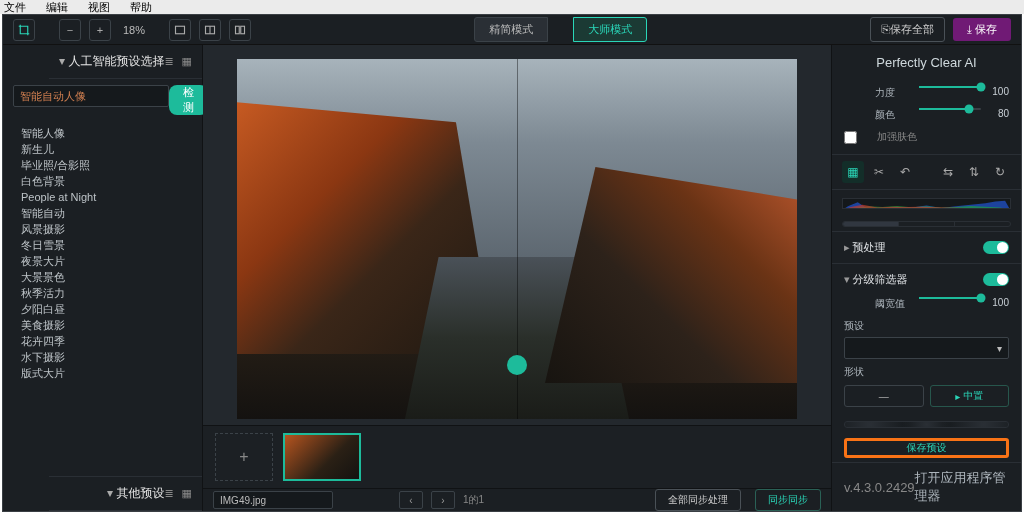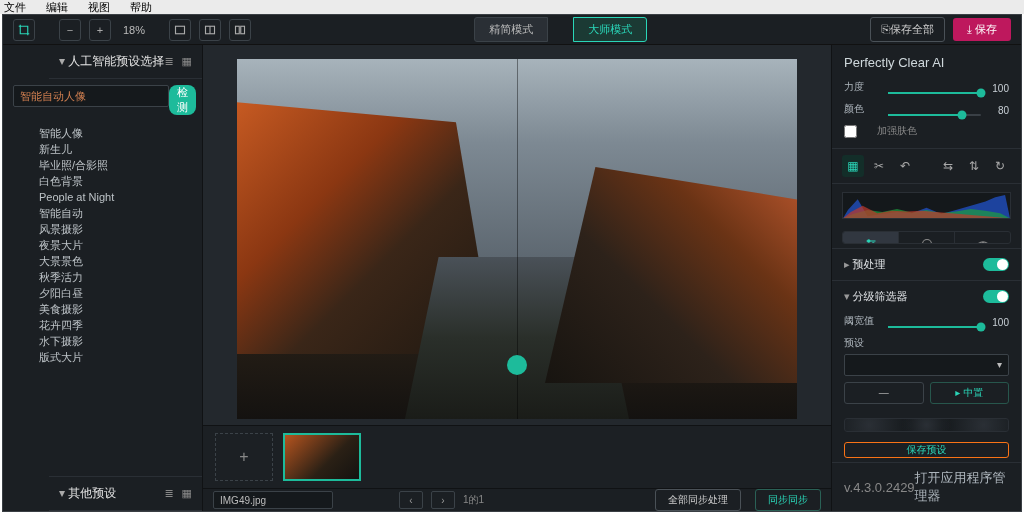--- a/index.html
+++ b/index.html
@@ -12,31 +12,31 @@
 .tb-btn.gray { color:#aaa; }
 .tb-sep { width:8px; }
 .zoom-label { color:#bbb; font-size:11px; margin-left:4px; }
 .mode-switch { margin-left:auto; margin-right:auto; display:flex; }
 .mode-btn { padding:4px 14px; border:1px solid #3b4248; background:#2a2f35; color:#bbb; font-size:11px; cursor:pointer; }
 .mode-btn.active { background:#1b3a34; color:#2ad6b8; border-color:#2ad6b8; }
 .mode-btn:first-child { border-radius:3px 0 0 3px; }
 .mode-btn:last-child { border-radius:0 3px 3px 0;margin-left:25px; }
 .top-right { display:flex; gap:8px; align-items:center; }
 .outline-btn { padding:4px 10px; border:1px solid #4a5157; border-radius:3px; background:transparent; color:#ccc; font-size:11px; cursor:pointer; }
-.primary-btn { padding:4px 14px; background:#be185d; border:none; border-radius:3px; color:#fff; font-size:11px; cursor:pointer; }
+.primary-btn { padding:4px 14px; background:#701a75; border:none; border-radius:3px; color:#fff; font-size:11px; cursor:pointer; }
 .main-split { flex:1; display:flex; overflow:hidden; }
 .left-panel { width:200px; border-right:1px solid #101214; background:#1b1f23; display:flex; flex-direction:column; }
-.panel-header { display:flex; align-items:center; justify-content:space-between; padding:8px 10px; border-bottom:1px solid #2a2f35;margin-left:46px; }
+.panel-header { display:flex; align-items:center; justify-content:flex-end; padding:8px 10px; border-bottom:1px solid #2a2f35;margin-left:46px; }
 .panel-header .ttl { color:#e4e4e4; font-size:12px; }
 .panel-header .ttl::before { content:"▾ "; color:#aaa; }
 .hdr-icons { display:flex; gap:8px; color:#888; }
 .preset-row { display:flex; padding:6px 10px; }
 .preset-select { flex:1; height:22px; background:#15191c; border:1px solid #3b4248; color:#d07f50; font-size:11px; padding:0 6px; border-radius:2px; }
-.detect-btn { background:#1dbb9b; color:#fff; border:none; border-radius:8px; padding:0 8px; font-size:11px; cursor:pointer; }
-.preset-list { flex:1; overflow:auto; padding:4px 0 4px 36px; }
+.detect-btn { background:#1dbb9b; color:#fff; border:none; border-radius:8px; padding:0 14px; font-size:11px; cursor:pointer; }
+.preset-list { flex:1; overflow:auto; padding:4px 0 4px 18px; }
 .preset-list div { color:#bdc3c7; font-size:11px; line-height:16px; cursor:pointer; white-space:nowrap; }
 .other-preset { border-top:1px solid #2a2f35; }
 .viewer { flex:1; display:flex; flex-direction:column; background:#23282d; }
 .view-canvas { flex:1; position:relative; display:flex; align-items:center; justify-content:center; padding:14px 10px 6px; }
 .photo { width:560px; height:360px; position:relative; background:linear-gradient(180deg,#8b97a0 0%,#5f6a73 30%,#2b2218 70%,#141210 100%); overflow:hidden; }
 .sky { position:absolute; top:0; left:0; right:0; height:58%; background:linear-gradient(180deg,#a7b3bb 0%,#7d8993 40%,#5b656e 100%); }
 .cliff-l { position:absolute; top:12%; left:0; width:46%; height:70%; background:linear-gradient(135deg,#c65a22 0%,#8b3712 35%,#3a2618 60%,#1f1811 100%); clip-path:polygon(0 0,85% 8%,100% 100%,0 100%); }
 .cliff-r { position:absolute; top:30%; right:0; width:45%; height:60%; background:linear-gradient(225deg,#b9562d 0%,#6a3315 30%,#2d221a 60%,#171410 100%); clip-path:polygon(20% 0,100% 15%,100% 100%,0 100%); }
 .valley { position:absolute; bottom:0; left:30%; width:40%; height:45%; background:linear-gradient(180deg,#4a5158 0%,#2a2f2a 50%,#1a1c18 100%); clip-path:polygon(15% 0,85% 0,100% 100%,0 100%); }
 .divider-line { position:absolute; top:0; left:50%; width:1px; height:100%; background:rgba(0,0,0,.4); }
@@ -44,22 +44,22 @@
 .filmstrip { height:72px; border-top:1px solid #101214; background:#1c2024; display:flex; align-items:center; padding:0 12px; gap:10px; }
 .add-thumb { width:58px; height:48px; border:1px dashed #3b4248; display:flex; align-items:center; justify-content:center; color:#888; font-size:16px; cursor:pointer; }
 .thumb { width:78px; height:48px; border:2px solid #1dbb9b; background:linear-gradient(135deg,#b5541f 0%,#2a2015 60%,#141210 100%); cursor:pointer; }
 .bottom-bar { height:26px; border-top:1px solid #101214; background:#1b1f23; display:flex; align-items:center; padding:0 10px; gap:8px; }
 .filename-box { width:120px; height:18px; background:#15191c; border:1px solid #3b4248; border-radius:2px; font-size:10px; color:#bbb; padding:0 6px; display:flex; align-items:center; }
 .nav-btn { width:24px; height:18px; border:1px solid #3b4248; border-radius:2px; display:flex; align-items:center; justify-content:center; color:#999; cursor:pointer; font-size:10px; }
 .sync-btn { margin-left:auto; padding:3px 12px; border:1px solid #4a5157; border-radius:3px; background:transparent; color:#ccc; font-size:10px; cursor:pointer; }
 .sync-btn.teal { color:#2ad6b8; border-color:#2a6156; margin-left:6px; }
 .right-panel { width:190px; border-left:1px solid #101214; background:#1b1f23; display:flex; flex-direction:column; overflow:hidden; }
 .rp-pad { padding:10px 12px; }
-.rp-title { color:#cfd8dc; font-size:13px; margin-bottom:10px; }
-.slider-row { display:flex; align-items:flex-end; gap:4px; margin-bottom:8px; font-size:10px; }
+.rp-title { color:#cfd8dc; font-size:13px; margin-bottom:16px;text-align:center; }
+.slider-row { display:flex; align-items:flex-start; gap:4px; margin-bottom:8px; font-size:10px;margin-left:31px; }
 .slider-row .lbl { width:40px; color:#aeb6bd; }
 .track { flex:1; height:2px; background:#3a4046; position:relative; border-radius:1px; }
 .track .fill { position:absolute; height:100%; background:#1dbb9b; left:0; }
 .track .knob { position:absolute; top:50%; transform:translate(-50%,-50%); width:9px; height:9px; border-radius:50%; background:#1dbb9b; cursor:pointer; }
 .val { width:24px; text-align:right; color:#c9d0d6; }
 .check-row { display:flex; align-items:flex-end; gap:20px; font-size:10px; color:#888; }
 .check-row input { accent-color:#1dbb9b; }
 .tool-row { display:flex; gap:4px; padding:6px 10px; border-top:1px solid #2a2f35; border-bottom:1px solid #2a2f35; }
 .tool-row .ti { width:22px; height:22px; display:flex; align-items:center; justify-content:center; color:#aaa; cursor:pointer; border-radius:3px; font-size:12px; }
 .tool-row .ti.active { background:#132e29; color:#2ad6b8; }
@@ -74,21 +74,21 @@
 .section-hdr .st::before { content:"▸ "; color:#999; }
 .section-hdr.open .st::before { content:"▾ "; }
 .toggle { width:26px; height:13px; background:#1dbb9b; border-radius:7px; position:relative; cursor:pointer; }
 .toggle::after { content:""; position:absolute; top:1px; right:1px; width:11px; height:11px; background:#fff; border-radius:50%; }
 .sect-body { padding:2px 12px 8px; }
 .dd { height:22px; background:#15191c; border:1px solid #3b4248; border-radius:2px; color:#bbb; font-size:10px; display:flex; align-items:center; padding:0 6px; justify-content:space-between; margin-top:4px; cursor:pointer; }
 .split-btns { display:flex; gap:6px; margin-top:6px; }
 .split-btns .b { flex:1; height:22px; border:1px solid #3b4248; border-radius:3px; display:flex; align-items:center; justify-content:center; font-size:10px; color:#aaa; cursor:pointer; }
 .split-btns .b.play { color:#2ad6b8; border-color:#27564c; }
 .effect-strip { height:30px; margin:6px 12px; background:#14181b; border:1px solid #2a2f35; border-radius:3px; background-image:radial-gradient(circle at 15% 50%,#2a2f35 0%,transparent 30%),radial-gradient(circle at 50% 50%,#2a2f35 0%,transparent 30%),radial-gradient(circle at 85% 50%,#2a2f35 0%,transparent 30%); }
-.save-preset-btn { margin:4px 12px; height:22px; border:1px solid #f97316; border-radius:3px; color:#2ad6b8; display:flex; align-items:center; justify-content:center; font-size:10px; cursor:pointer; }
+.save-preset-btn { margin:4px 12px; height:22px; border:3px solid #f97316; border-radius:3px; color:#2ad6b8; display:flex; align-items:center; justify-content:center; font-size:10px; cursor:pointer; }
 .footer { margin-top:auto; padding:6px 12px; display:flex; justify-content:space-between; align-items:center; font-size:13px; color:#888; border-top:1px solid #2a2f35; }
 svg.icon { width:12px; height:12px; stroke:currentColor; fill:none; stroke-width:1.5; }
 </style>
 </head>
 <body>
 
 <div class="menubar">
   <span>文件</span>
   <span>编辑</span>
   <span>视图</span>
@@ -152,20 +152,21 @@
         <button class="detect-btn">检测</button>
       </div>
       <div class="preset-list">
         <div>智能人像</div>
         <div>新生儿</div>
         <div>毕业照/合影照</div>
         <div>白色背景</div>
         <div>People at Night</div>
         <div>智能自动</div>
         <div>风景摄影</div>
+        <div>冬日雪景</div>
         <div>夜景大片</div>
         <div>大景景色</div>
         <div>秋季活力</div>
         <div>夕阳白昼</div>
         <div>美食摄影</div>
         <div>花卉四季</div>
         <div>水下摄影</div>
         <div>版式大片</div>
       </div>
       <div class="panel-header other-preset">
@@ -287,20 +288,21 @@
               <div class="fill" style="width:100%"></div>
               <div class="knob" style="left:100%"></div>
             </div>
           <span class="val">100</span>
         </div>
         <div style="font-size:10px;color:#aeb6bd;margin-top:4px">预设</div>
         <div class="dd">
             <span></span>
             <span>▾</span>
           </div>
+        <div style="font-size:10px;color:#aeb6bd;margin-top:6px">形状</div>
         <div class="split-btns">
           <div class="b">—</div>
           <div class="b play"><span>▸</span>&nbsp;<span>中置</span></div>
         </div>
       </div>
       <div class="effect-strip"></div>
       <div class="save-preset-btn">保存预设</div>
 
       <div class="footer">
         <span>v.4.3.0.2429</span>

